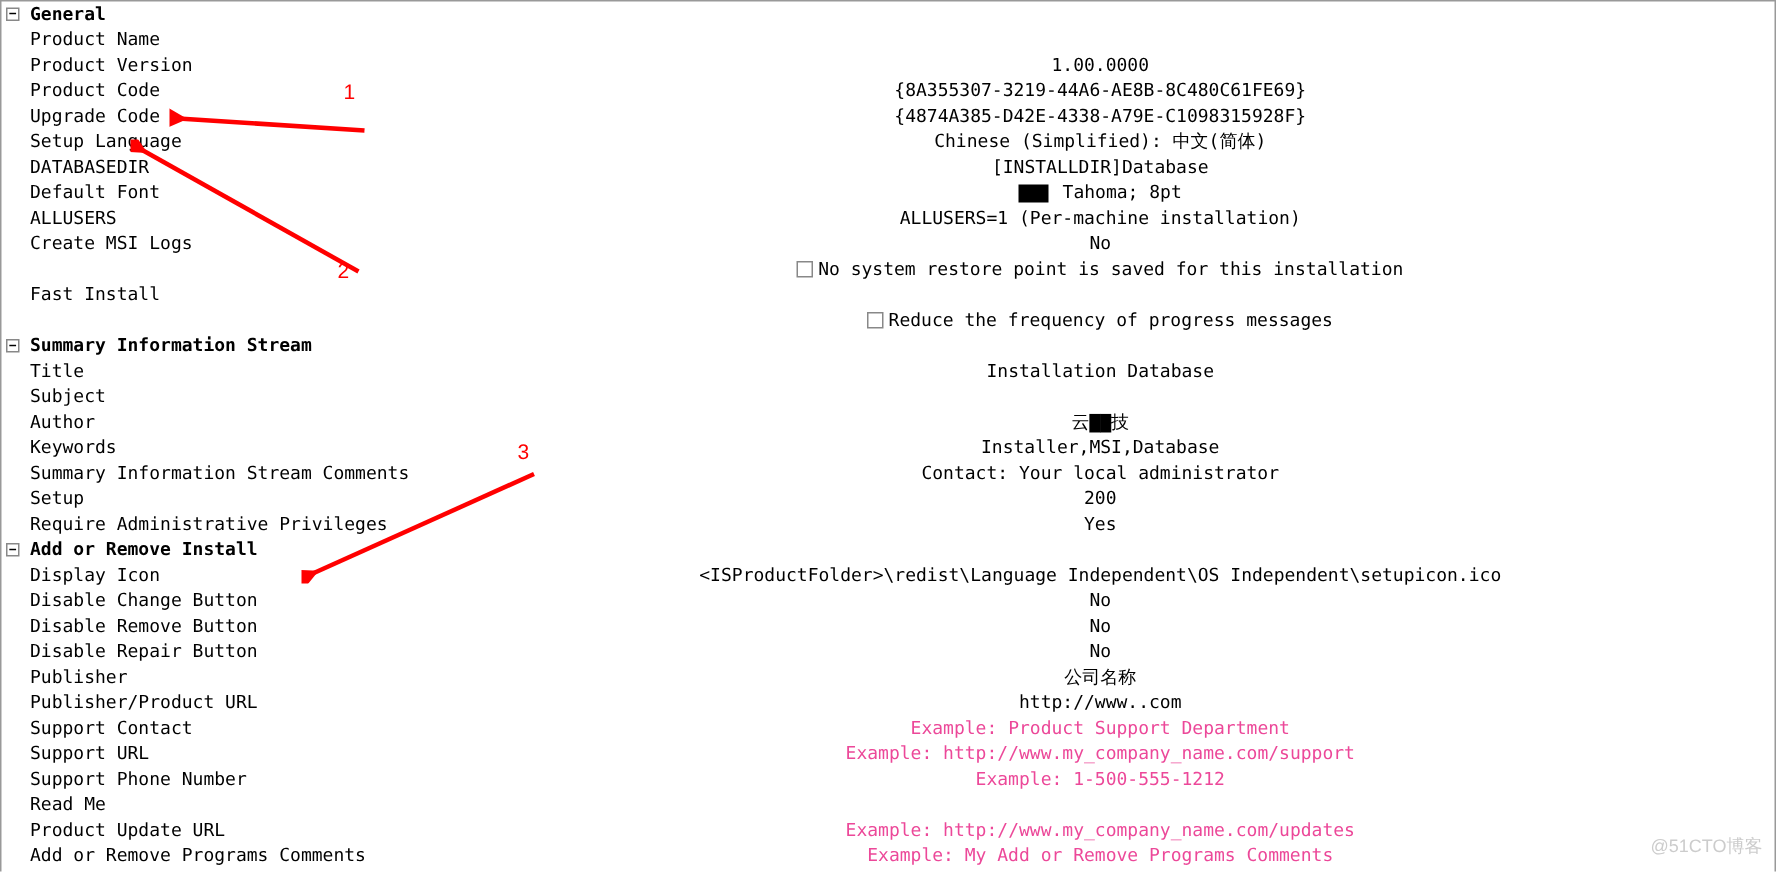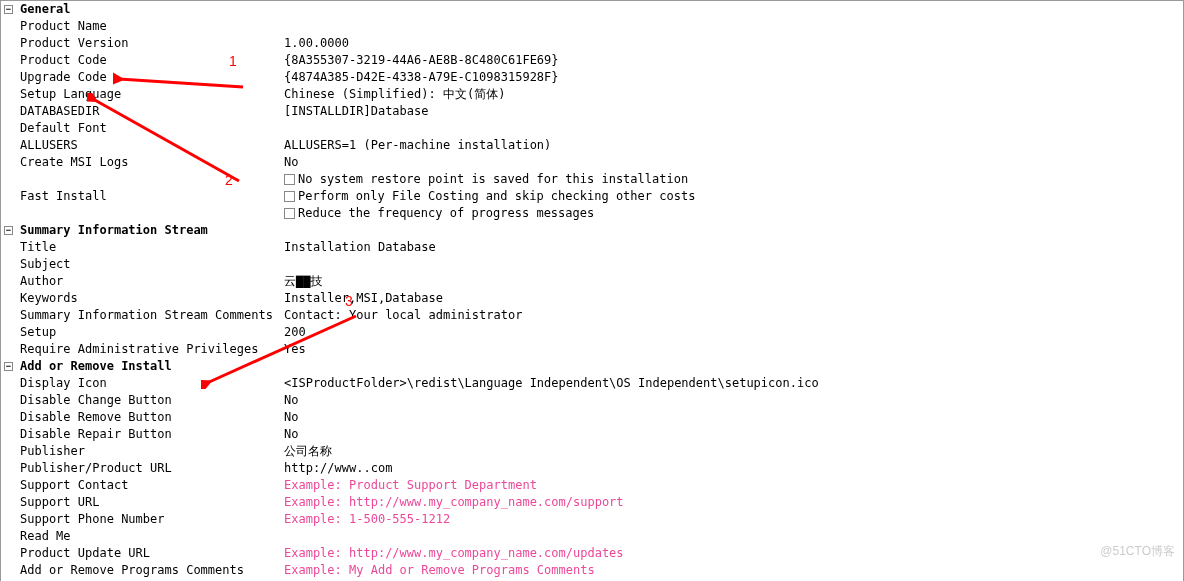--- a/index.html
+++ b/index.html
@@ -46,20 +46,21 @@
   .label-cell {
     width: 266px;
     flex-shrink: 0;
     overflow: hidden;
     padding-left: 4px;
   }
   .value-cell {
     flex: 1;
     padding-left: 2px;
     overflow: hidden;
+    text-align: center;
   }
   .section-header { font-weight: bold; }
   .placeholder { color: #ec4899; }
   .font-swatch {
     display: inline-block;
     width: 20px;
     height: 12px;
     background: #000;
     vertical-align: middle;
     margin-right: 2px;
@@ -80,21 +81,21 @@
     font-size: 14px;
     pointer-events: none;
   }
   .arrow {
     position: absolute;
     pointer-events: none;
   }
   .watermark {
     position: absolute;
     right: 8px;
-    bottom: 21px;
+    bottom: 8px;
     color: #ccc;
     font-size: 12px;
     font-family: sans-serif;
   }
 </style>
 </head>
 <body>
 
 <div class="grid">
 
@@ -132,40 +133,40 @@
     <span class="value-cell">Chinese (Simplified): 中文(简体)</span>
   </div>
   <div class="row">
     <span class="tree-cell"></span>
     <span class="label-cell">DATABASEDIR</span>
     <span class="value-cell">[INSTALLDIR]Database</span>
   </div>
   <div class="row">
     <span class="tree-cell"></span>
     <span class="label-cell">Default Font</span>
+    <span class="value-cell"><span class="font-swatch"></span> <span>Tahoma; 8pt</span></span>
   </div>
   <div class="row">
     <span class="tree-cell"></span>
     <span class="label-cell">ALLUSERS</span>
     <span class="value-cell">ALLUSERS=1 (Per-machine installation)</span>
   </div>
   <div class="row">
     <span class="tree-cell"></span>
     <span class="label-cell">Create MSI Logs</span>
     <span class="value-cell">No</span>
   </div>
   <div class="row">
     <span class="tree-cell"></span>
     <span class="label-cell"></span>
     <span class="value-cell"><span class="chk"></span><span>No system restore point is saved for this installation</span></span>
   </div>
   <div class="row">
     <span class="tree-cell"></span>
     <span class="label-cell">Fast Install</span>
-    <span class="value-cell"><span class="chk"></span><span>Perform only File Costing and skip checking other costs</span></span>
   </div>
   <div class="row">
     <span class="tree-cell"></span>
     <span class="label-cell"></span>
     <span class="value-cell"><span class="chk"></span><span>Reduce the frequency of progress messages</span></span>
   </div>
 
   <div class="row section-header">
     <span class="tree-cell">
         <span class="expander">−</span>

